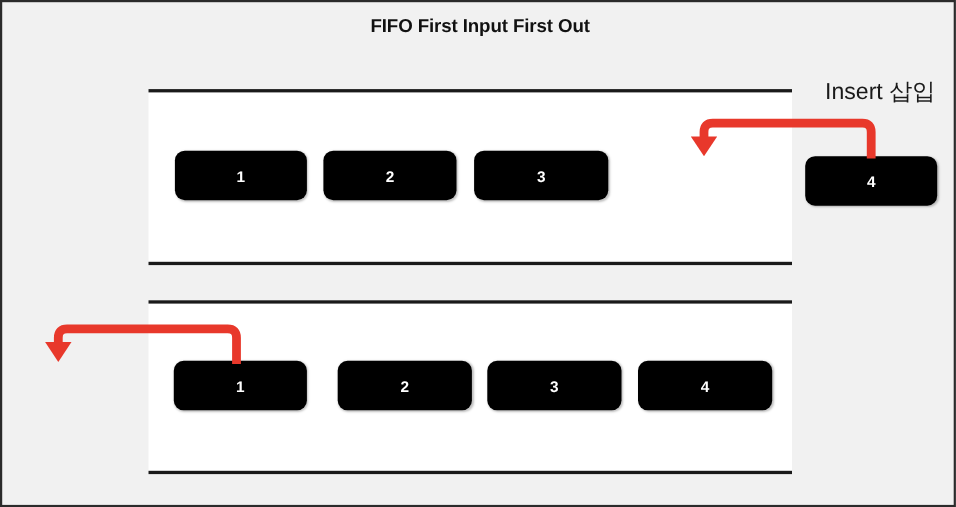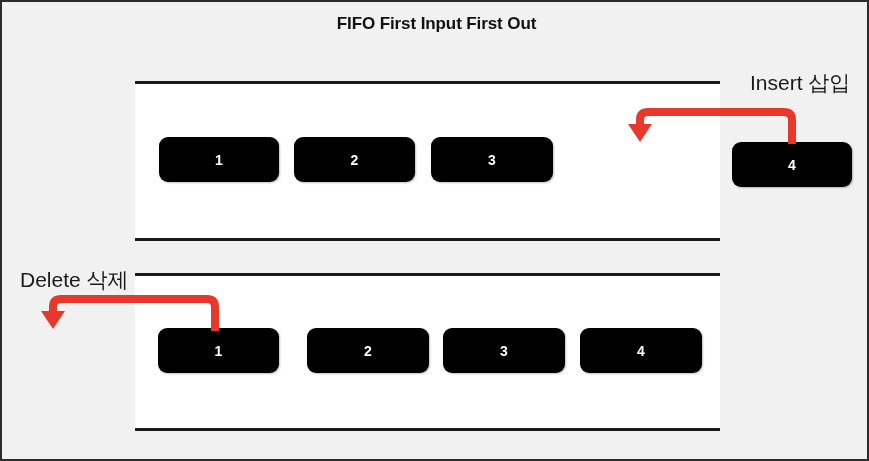--- a/index.html
+++ b/index.html
@@ -123,15 +123,14 @@
   <div class="qbox" style="left:156px; top:326px; width:121px; height:45px;">1</div>
   <div class="qbox" style="left:305px; top:326px; width:122px; height:45px;">2</div>
   <div class="qbox" style="left:441px; top:326px; width:122px; height:45px;">3</div>
   <div class="qbox" style="left:578px; top:326px; width:122px; height:45px;">4</div>
 
   <svg class="arrow-svg" style="left:33px; top:285px;" width="190" height="50" viewBox="0 0 190 50">
     <path d="M 180 44 L 180 20 Q 180 12 172 12 L 26 12 Q 18 12 18 20 L 18 26" fill="none" stroke="#E8382B" stroke-width="8" stroke-linecap="butt"></path>
     <path d="M 6 24 L 30 24 L 18 42 Z" fill="#E8382B"></path>
   </svg>
 
-  <div class="side-label" id="label-delete">Delete 삭제</div>
 
 </div>
 
 </body></html>

